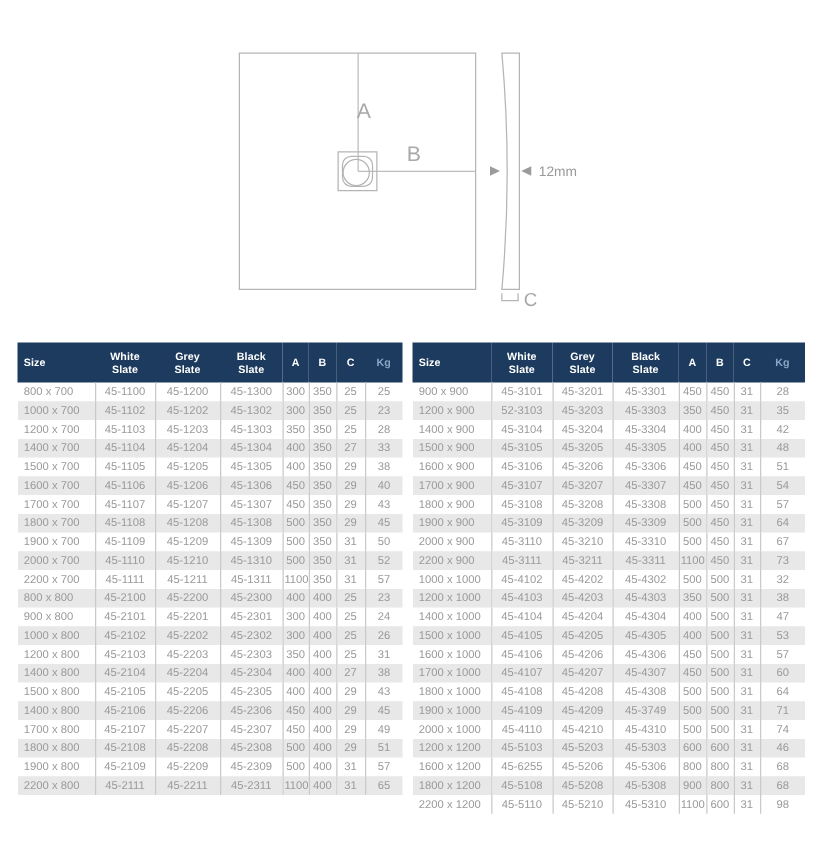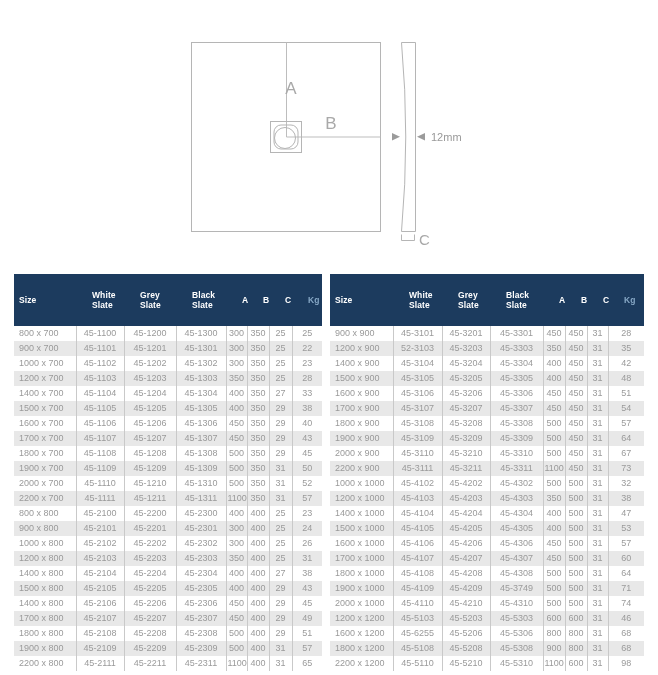--- a/index.html
+++ b/index.html
@@ -17,21 +17,21 @@
     font-family:"Liberation Sans",sans-serif;overflow:hidden;
   }
   .diagram-svg{position:absolute;left:0;top:0;}
   .spec-table{
     position:absolute;top:274px;border-collapse:collapse;table-layout:fixed;
   }
   .spec-table.left{left:14px;width:308px;}
   .spec-table.right{left:330px;width:314px;}
   .spec-table th{
     background:var(--header-bg);color:var(--header-text);
-    font-size:8.5px;font-weight:bold;height:17px;padding:16px;text-align:center;
+    font-size:8.5px;font-weight:bold;height:17px;padding:6px;text-align:center;
     letter-spacing:.1px;
   }
   .spec-table th:first-child{text-align:left;padding-left:5px;}
   .spec-table th.kg-head{color:var(--kg-head);}
   .spec-table td{
     font-size:9px;color:var(--body-text);height:15px;line-height:15px;
     padding:0 1px;text-align:center;white-space:nowrap;overflow:hidden;
   }
   .spec-table td:first-child{text-align:left;padding-left:5px;}
   .spec-table td + td{border-left:1px solid var(--cell-border);}
@@ -96,30 +96,20 @@
         <td>800 x 700</td>
         <td>45-1100</td>
         <td>45-1200</td>
         <td>45-1300</td>
         <td>300</td>
         <td>350</td>
         <td>25</td>
         <td>25</td>
       </tr>
       <tr>
-        <td>900 x 700</td>
-        <td>45-1101</td>
-        <td>45-1201</td>
-        <td>45-1301</td>
-        <td>300</td>
-        <td>350</td>
-        <td>25</td>
-        <td>22</td>
-      </tr>
-      <tr>
         <td>1000 x 700</td>
         <td>45-1102</td>
         <td>45-1202</td>
         <td>45-1302</td>
         <td>300</td>
         <td>350</td>
         <td>25</td>
         <td>23</td>
       </tr>
       <tr>

